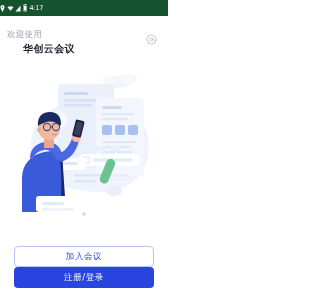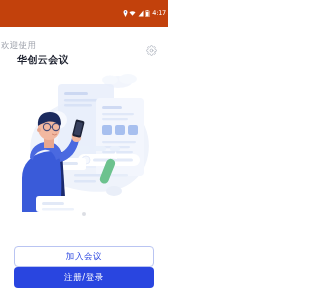--- a/index.html
+++ b/index.html
@@ -6,38 +6,38 @@
   html,body { width:168px; height:300px; }
   body {
     font-family:"DejaVu Sans","Liberation Sans",sans-serif;
     background:#ffffff;
     overflow:hidden;
     position:relative;
   }
 
   
   .statusbar{
-    height:27px; width:100%;
-    background:#c2410c;
-    display:flex; align-items:center; justify-content:flex-end;
+    height:16px; width:100%;
+    background:#14532d;
+    display:flex; align-items:center; 
     padding-right:2px;
     gap:1.5px;
     position:relative; z-index:40;
   }
   .sb-ico{ display:block; }
   .sb-time{
     font-size:6.5px; color:#ffffff; line-height:1;
     letter-spacing:-0.2px;
     font-family:"DejaVu Sans",sans-serif;
     padding-left:1px;
   }
 
   
   .header{
-    padding:13px 12px 0 1px;
+    padding:13px 12px 0 7px;
     position:relative; z-index:30;
   }
   .welcome{
     font-size:8.5px; color:#9a9ea8; line-height:1.4;
     letter-spacing:0.3px;
   }
   .appname{
     font-size:10px; color:#1f2330; line-height:1.45;
     letter-spacing:0.4px; margin-top:1px;
     font-weight:600;

